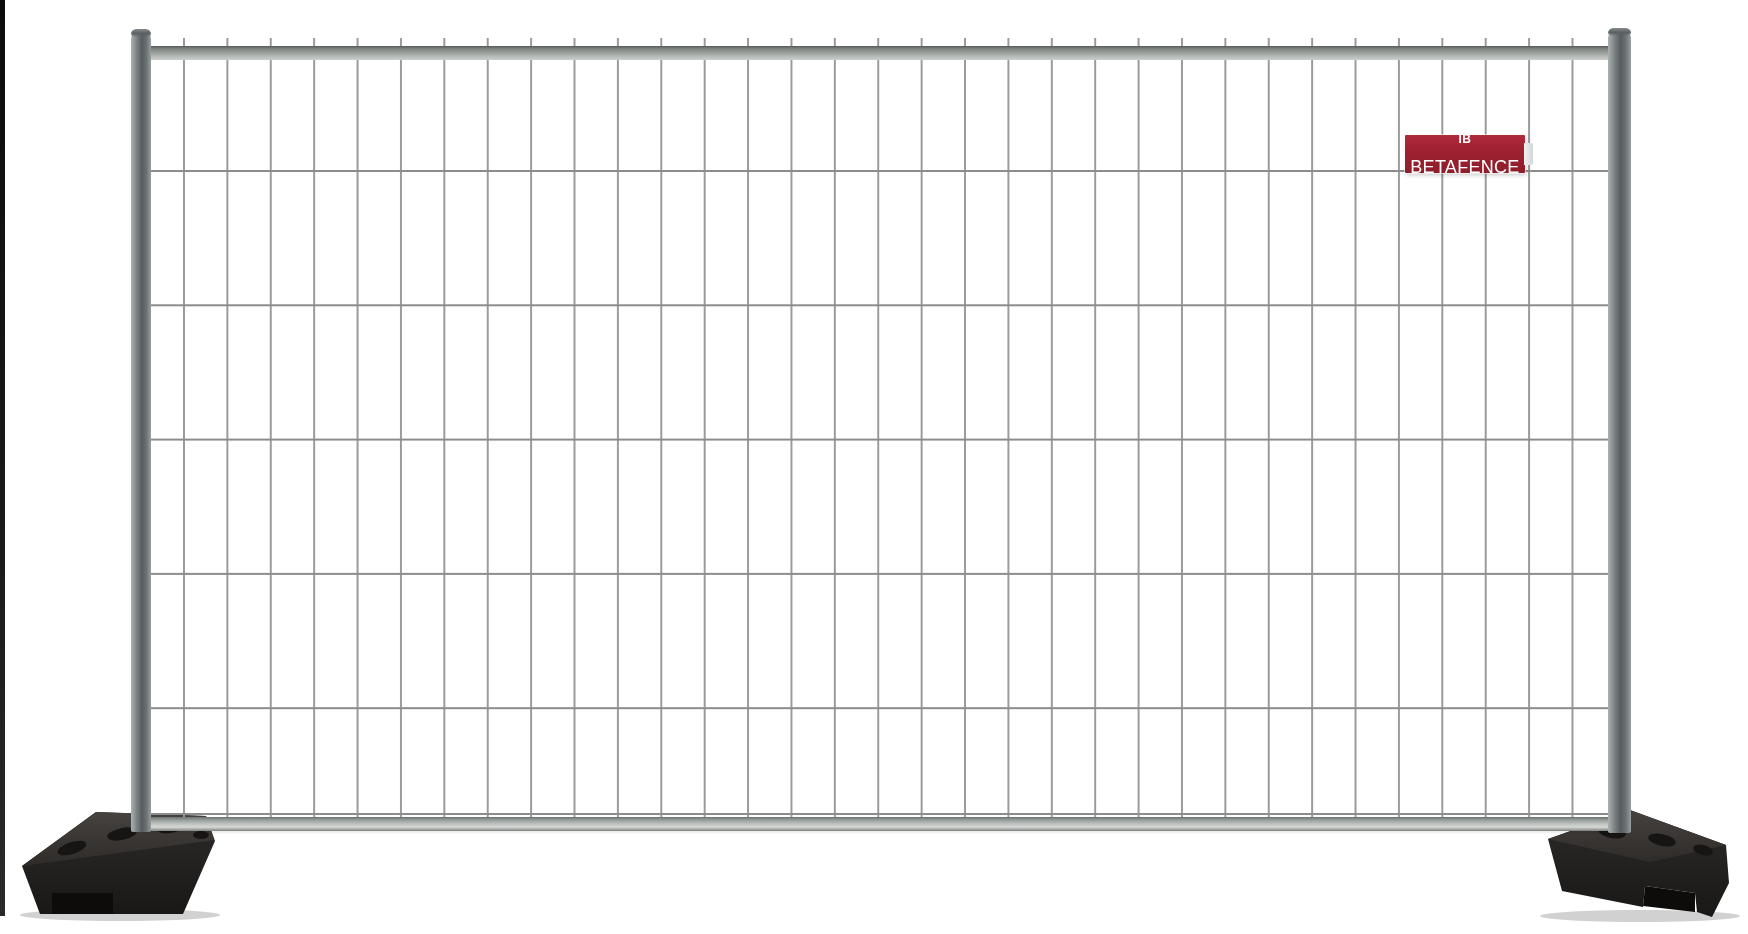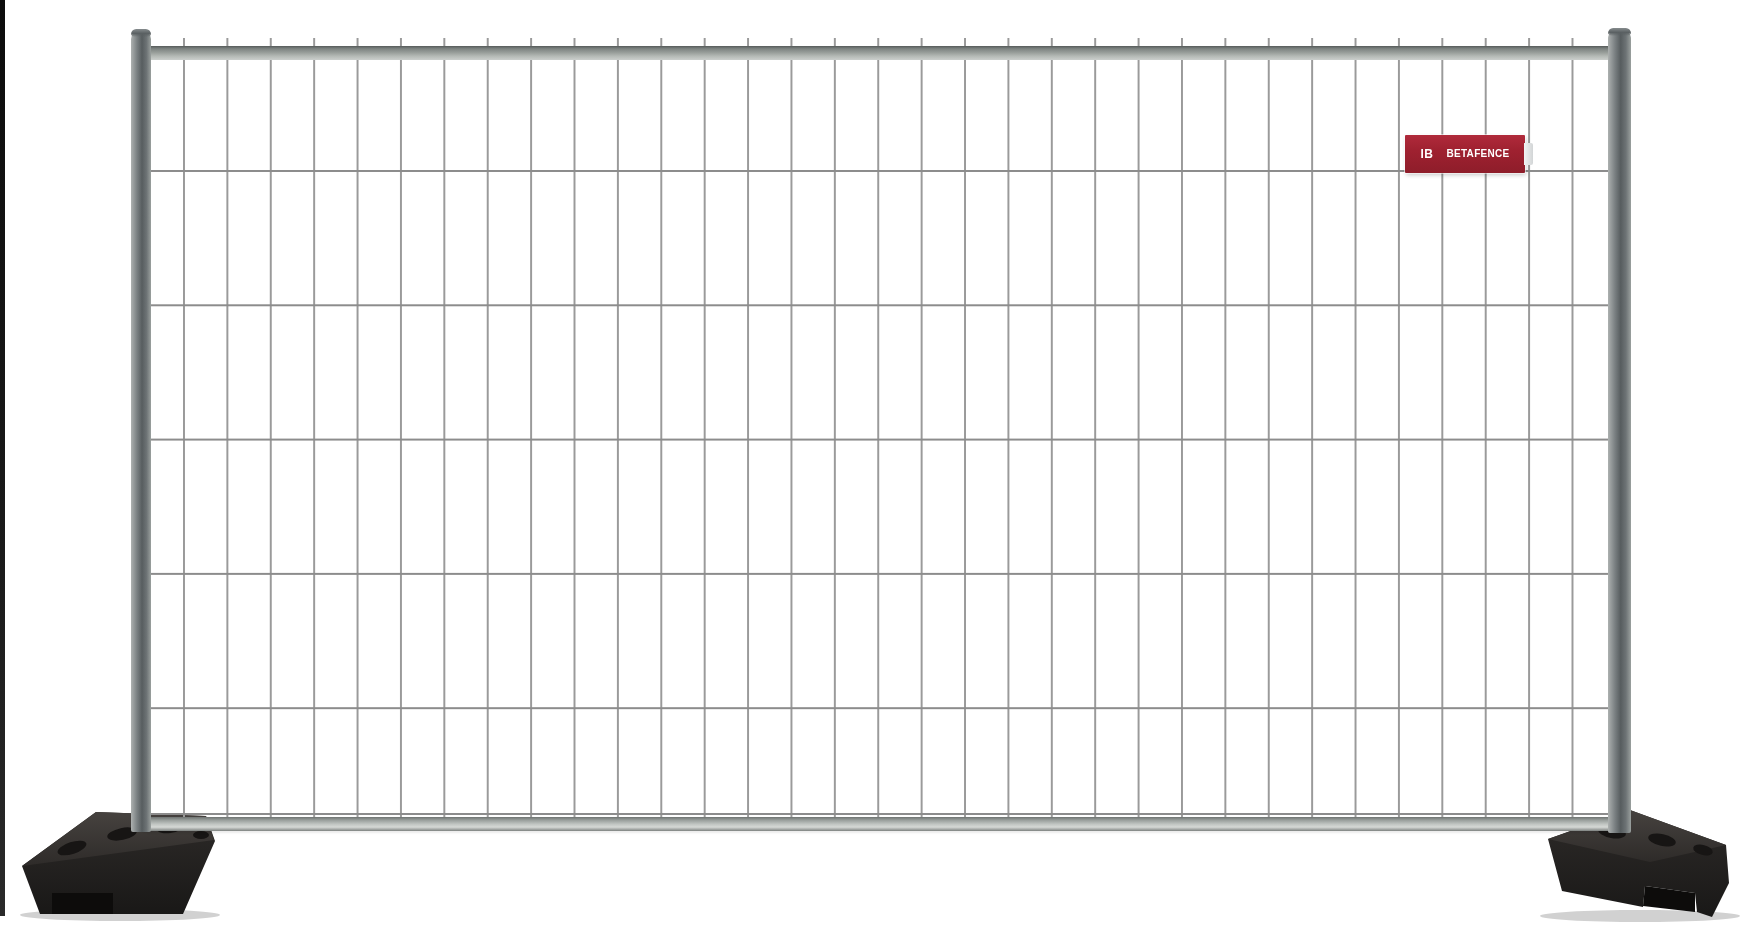--- a/index.html
+++ b/index.html
@@ -91,38 +91,39 @@
     left: 1405px; top: 135px;
     width: 120px; height: 38px;
     background: linear-gradient(180deg, #b02a3b 0%, var(--brand-red, #9f2130) 40%, #8e1d2a 100%);
     box-shadow: 0 0 0 1px rgba(255,255,255,0.55), 1px 2px 4px rgba(0,0,0,0.22);
     border-radius: 1px;
     display: flex;
     align-items: center;
     justify-content: center;
     gap: 13px;
     color: var(--plate-text, #ffffff);
+    flex-direction: column;
   }
   .plate-clip {
     position: absolute;
     right: -8px; top: 8px;
     width: 9px; height: 22px;
     background: linear-gradient(90deg, #f2f3f3, #d2d5d6);
     border-radius: 0 2px 2px 0;
   }
   .plate-mark {
     font-weight: 800;
     font-size: 12px;
     letter-spacing: 0.5px;
     line-height: 1;
     transform: scaleY(1.1);
   }
   .plate-text {
-    font-weight: 700;
-    font-size: 10px;
+    font-weight: 400;
+    font-size: 18px;
     letter-spacing: 0.3px;
     line-height: 1;
     white-space: nowrap;
   }
 </style>
 </head>
 <body>
 
 <div class="stage">
 

